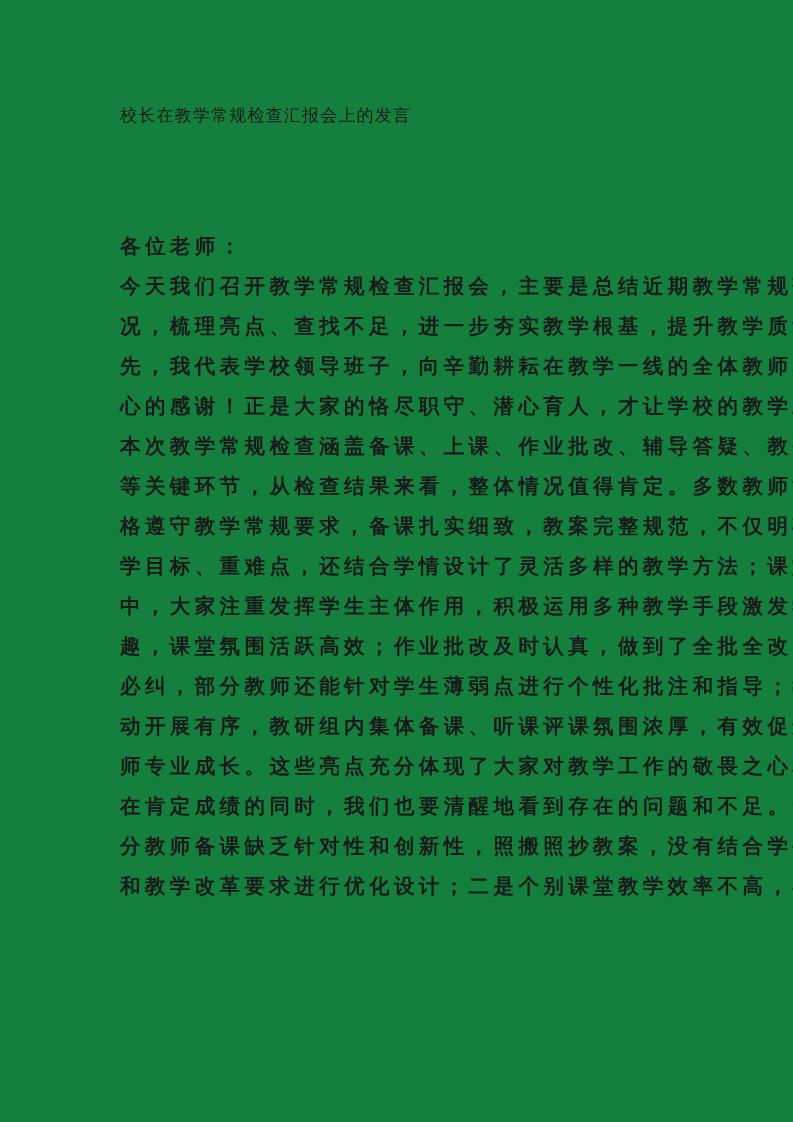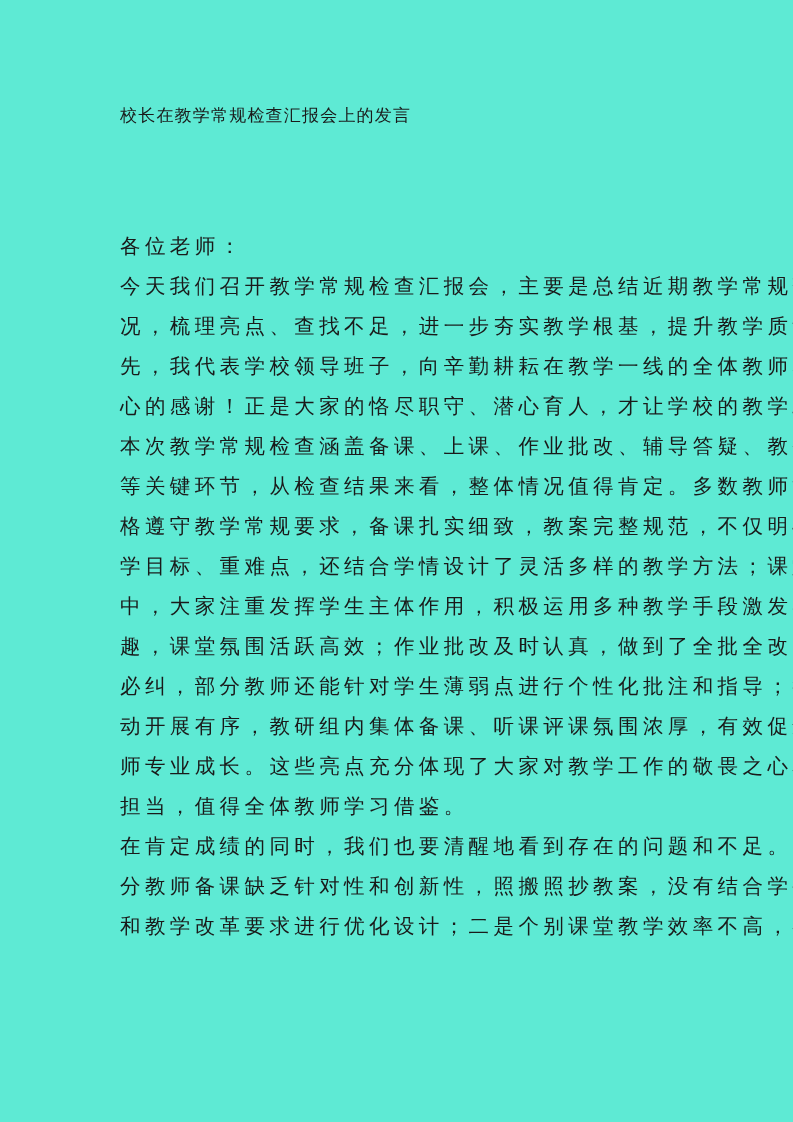--- a/index.html
+++ b/index.html
@@ -13,21 +13,21 @@
     position: relative;
     overflow: hidden;
     font-family: "DejaVu Serif", "Liberation Serif", serif;
     color: #1a1a1a;
   }
   .page {
     position: absolute;
     left: 0; top: 0;
     width: 793px;
     height: 1122px;
-    background: #5eead4;
+    background: #15803d;
   }
   .doc-title {
     position: absolute;
     left: 120px;
     top: 103px;
     font-size: 17px;
     line-height: 24px;
     letter-spacing: 1.2px;
     white-space: nowrap;
     margin: 0;
@@ -39,20 +39,21 @@
     top: 226px;
     width: 556px;
   }
   .line {
     display: block;
     height: 40px;
     line-height: 40px;
     font-size: 20.5px;
     letter-spacing: 4.4px;
     white-space: nowrap;
+    font-weight: bold;
   }
 </style>
 </head>
 <body>
 
 <div class="page">
   <h1 class="doc-title">校长在教学常规检查汇报会上的发言</h1>
 
   <div class="body-text">
     <span class="line">各位老师：</span>
@@ -62,18 +63,17 @@
     <span class="line">心的感谢！正是大家的恪尽职守、潜心育人，才让学校的教学工作稳</span>
     <span class="line">本次教学常规检查涵盖备课、上课、作业批改、辅导答疑、教研活动</span>
     <span class="line">等关键环节，从检查结果来看，整体情况值得肯定。多数教师能够严</span>
     <span class="line">格遵守教学常规要求，备课扎实细致，教案完整规范，不仅明确了教</span>
     <span class="line">学目标、重难点，还结合学情设计了灵活多样的教学方法；课堂教学</span>
     <span class="line">中，大家注重发挥学生主体作用，积极运用多种教学手段激发学生兴</span>
     <span class="line">趣，课堂氛围活跃高效；作业批改及时认真，做到了全批全改、有错</span>
     <span class="line">必纠，部分教师还能针对学生薄弱点进行个性化批注和指导；教研活</span>
     <span class="line">动开展有序，教研组内集体备课、听课评课氛围浓厚，有效促进了教</span>
     <span class="line">师专业成长。这些亮点充分体现了大家对教学工作的敬畏之心和责任</span>
-    <span class="line">担当，值得全体教师学习借鉴。</span>
     <span class="line">在肯定成绩的同时，我们也要清醒地看到存在的问题和不足。一是部</span>
     <span class="line">分教师备课缺乏针对性和创新性，照搬照抄教案，没有结合学生实际</span>
     <span class="line">和教学改革要求进行优化设计；二是个别课堂教学效率不高，存在重</span>
   </div>
 </div>
 
 </body></html>

